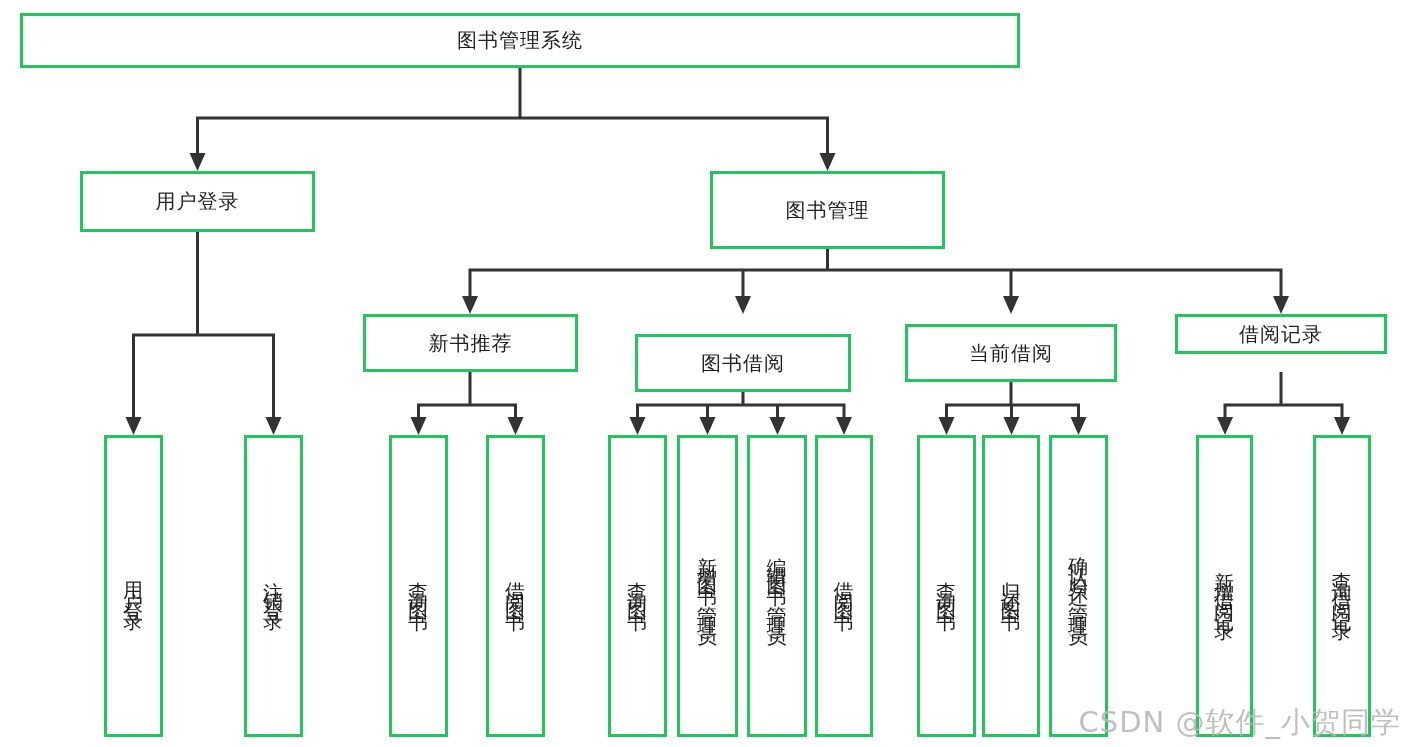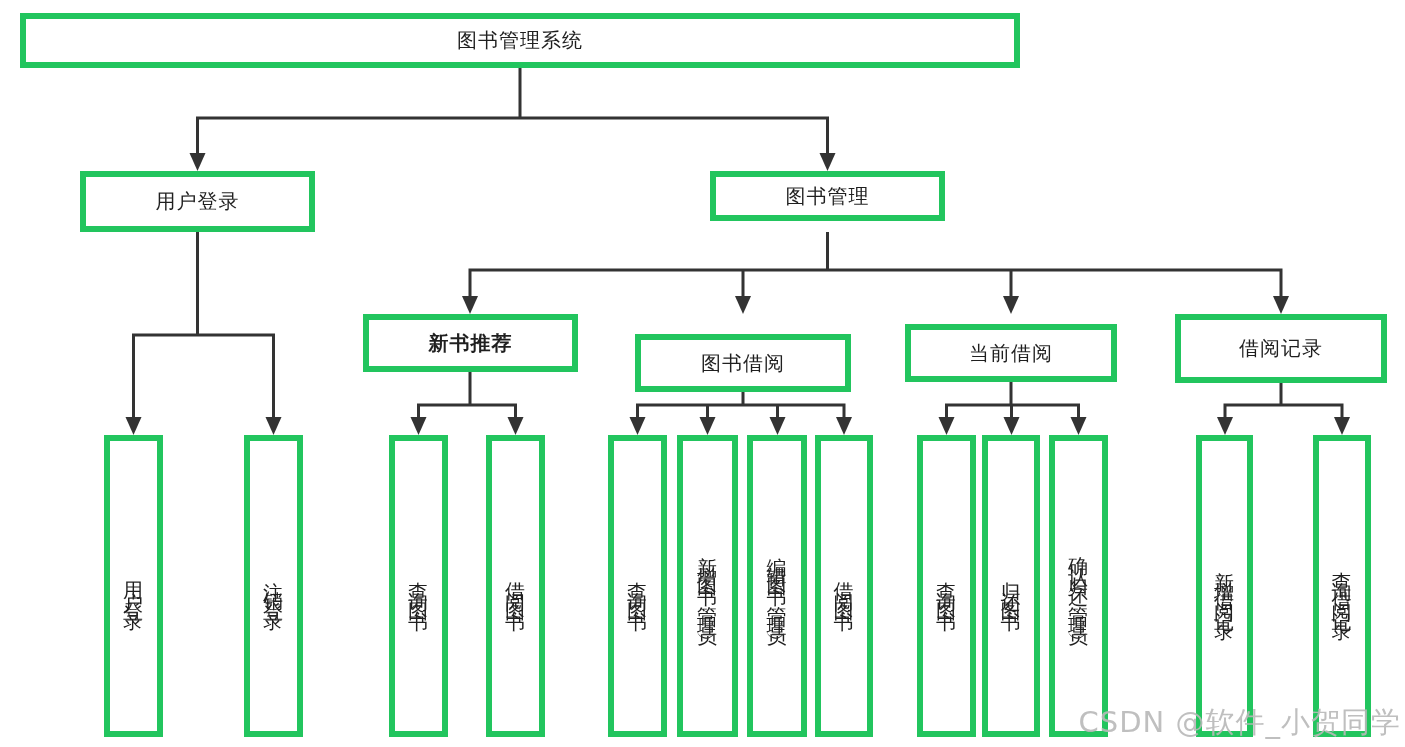--- a/index.html
+++ b/index.html
@@ -18,44 +18,44 @@
   #connectors {
     position: absolute;
     left: 0;
     top: 0;
     z-index: 1;
   }
   .box {
     position: absolute;
     box-sizing: border-box;
     background: #ffffff;
-    border: 6px solid #22c55e;
+    border: 3px solid #22c55e;
     color: #1f1f1f;
     display: flex;
     align-items: center;
     justify-content: center;
     font-size: 20px;
     letter-spacing: 1px;
     z-index: 2;
     text-align: center;
   }
   .vbox {
     writing-mode: vertical-rl;
     text-orientation: mixed;
     letter-spacing: 10px;
     line-height: 1.1;
     font-size: 20px;
   }
   .root-box    { left: 20px;  top: 13px;  width: 1000px; height: 55px; }
   .l2-user     { left: 80px;  top: 171px; width: 235px;  height: 61px; }
-  .l2-mgmt     { left: 710px; top: 171px; width: 235px;  height: 50px; }
-  .g-new      { left: 363px;  top: 314px; width: 215px; height: 58px; font-weight: bold; }
+  .l2-mgmt     { left: 710px; top: 171px; width: 235px;  height: 78px; }
+  .g-new      { left: 363px;  top: 314px; width: 215px; height: 58px; }
   .g-borrow   { left: 635px;  top: 314px; width: 216px; height: 58px; margin-top: 20px; }
   .g-current  { left: 905px;  top: 324px; width: 212px; height: 58px; }
-  .g-records  { left: 1175px; top: 314px; width: 212px; height: 69px; }
+  .g-records  { left: 1175px; top: 314px; width: 212px; height: 40px; }
   .leaf { top: 435px; height: 302px; }
   .u0 { left: 104px;  width: 59px; }
   .u1 { left: 244px;  width: 59px; }
   .n0 { left: 389px;  width: 59px; }
   .n1 { left: 486px;  width: 59px; }
   .j0 { left: 608px;  width: 59px; }
   .j1 { left: 677px;  width: 61px; }
   .j2 { left: 747px;  width: 60px; }
   .j3 { left: 815px;  width: 58px; }
   .c0 { left: 917px;  width: 59px; }

